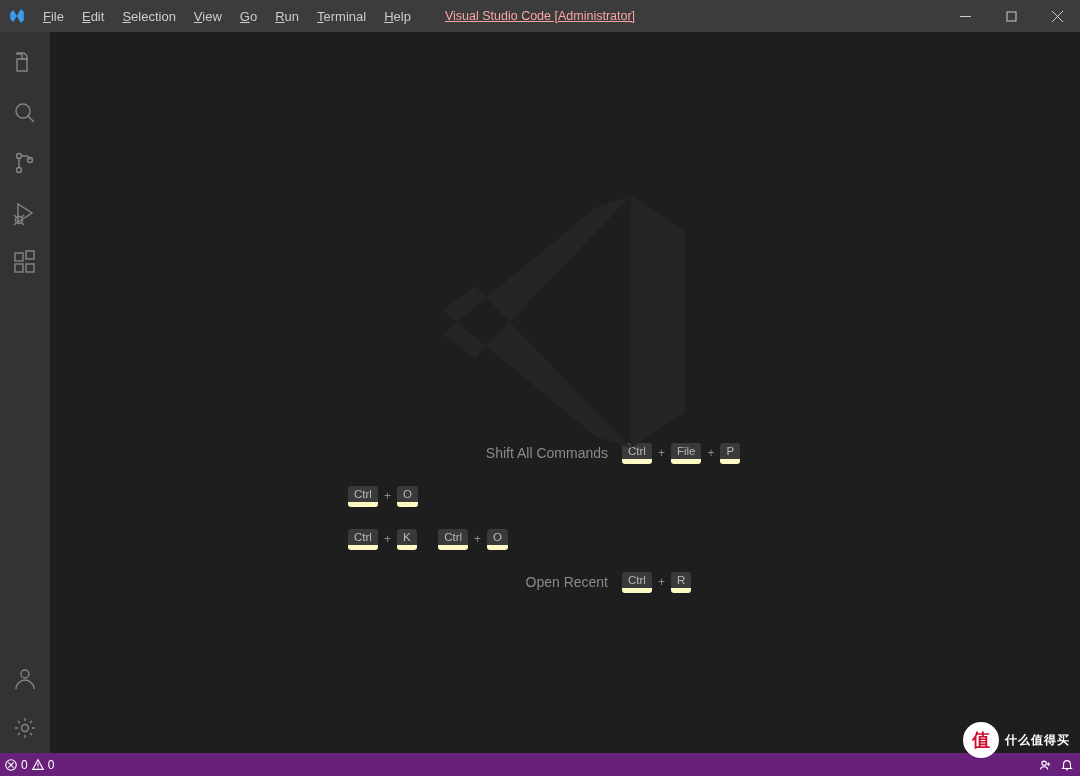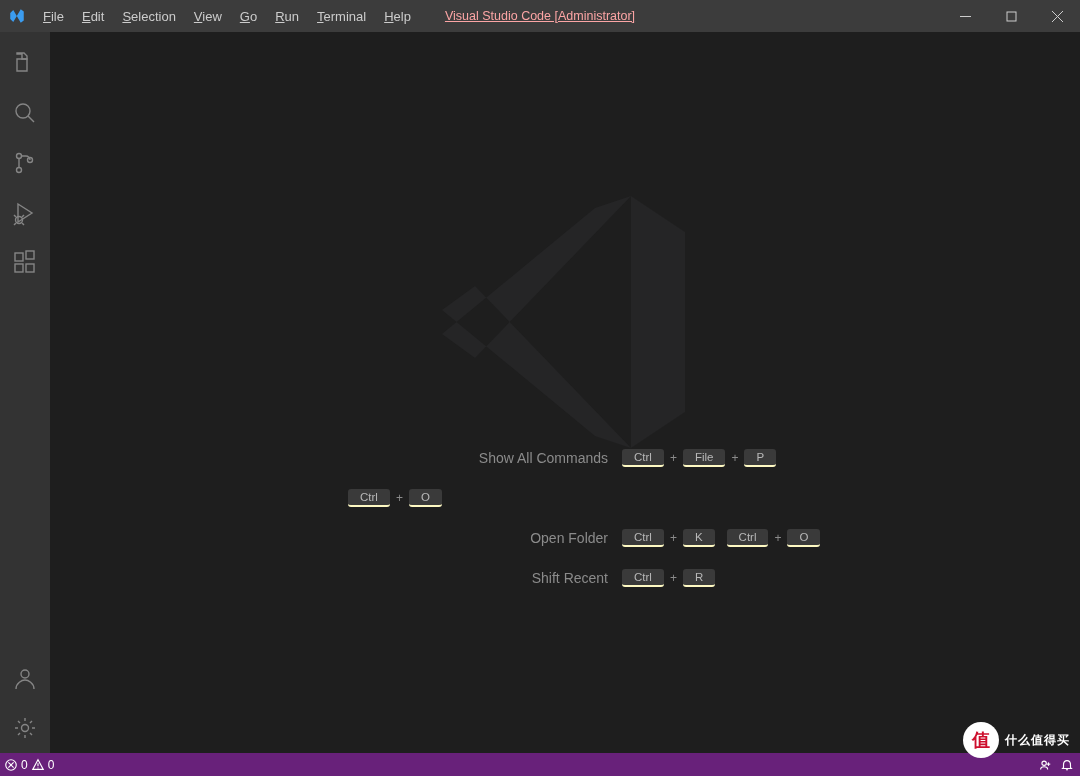--- a/index.html
+++ b/index.html
@@ -23,21 +23,21 @@
   .act-item { width:50px; height:50px; display:flex; align-items:center; justify-content:center; }
   .act-item svg { width:26px; height:26px; stroke:#858585; fill:none; stroke-width:1.4; }
   .act-spacer { flex:1; }
   .editor { flex:1; background:#1e1e1e; position:relative; display:flex; flex-direction:column; align-items:center; justify-content:center; }
   .watermark { position:absolute; top:140px; }
   .watermark svg { width:300px; height:300px; }
   .shortcuts { margin-top:250px; display:flex; flex-direction:column; gap:22px; }
   .sc-row { display:flex; align-items:center; gap:14px; }
   .sc-label { width:260px; text-align:right; color:#8b8b8b; font-size:14px; }
   .sc-keys { display:flex; align-items:center; gap:6px; color:#8b8b8b; width:160px; }
-  .kbd { background:#3a3a3a; color:#b8b8b8; font-size:11.5px; padding:2px 12px; border-radius:3px; border-bottom:2px solid #fef9c3; }
+  .kbd { background:#3a3a3a; color:#b8b8b8; font-size:11.5px; padding:2px 6px; border-radius:3px; border-bottom:5px solid #fef9c3; }
   .plus { color:#8b8b8b; font-size:12px; }
   
   .statusbar { height:23px; background:#68217a; color:#ffffff; display:flex; align-items:center; font-size:12px; padding:0 6px 0 4px; gap:8px; }
   .sb-item { display:flex; align-items:center; gap:3px; }
   .sb-item svg { width:14px; height:14px; stroke:#ffffff; fill:none; stroke-width:1.3; }
   .sb-spacer { flex:1; }
   
   .badge { position:absolute; right:10px; bottom:18px; display:flex; align-items:center; gap:6px; }
   .badge-circ { width:36px; height:36px; border-radius:50%; background:#ffffff; display:flex; align-items:center; justify-content:center; color:#ce0f2d; font-weight:bold; font-size:18px; }
   .badge-txt { color:#ffffff; font-weight:600; font-size:12px; letter-spacing:1px; }
@@ -155,50 +155,49 @@
         </div>
       </div>
     <div class="editor">
       <div class="watermark">
         <svg viewBox="0 0 100 100">
           <path d="M72 8 L72 92 L90 80 L90 20 Z  M72 8 L20 62 L9 54 L60 12 Z  M72 92 L20 38 L9 46 L60 88 Z" fill="#252526"></path>
         </svg>
       </div>
       <div class="shortcuts" id="shortcuts">
           <div class="sc-row">
-            <div class="sc-label">Show All Commands</div>
+            <div class="sc-label">Shift All Commands</div>
             <div class="sc-keys">
               <span class="kbd">Ctrl</span>
               <span class="plus">+</span>
               <span class="kbd">File</span>
               <span class="plus">+</span>
               <span class="kbd">P</span>
             </div>
           </div>
           <div class="sc-row">
             <div class="sc-keys">
               <span class="kbd">Ctrl</span>
               <span class="plus">+</span>
               <span class="kbd">O</span>
             </div>
           </div>
           <div class="sc-row">
-            <div class="sc-label">Open Folder</div>
             <div class="sc-keys">
               <span class="kbd">Ctrl</span>
               <span class="plus">+</span>
               <span class="kbd">K</span>
               <span style="width: 12px; display: inline-block;"></span>
               <span class="kbd">Ctrl</span>
               <span class="plus">+</span>
               <span class="kbd">O</span>
             </div>
           </div>
           <div class="sc-row">
-            <div class="sc-label">Shift Recent</div>
+            <div class="sc-label">Open Recent</div>
             <div class="sc-keys">
               <span class="kbd">Ctrl</span>
               <span class="plus">+</span>
               <span class="kbd">R</span>
             </div>
           </div>
         </div>
     </div>
   </div>
 

